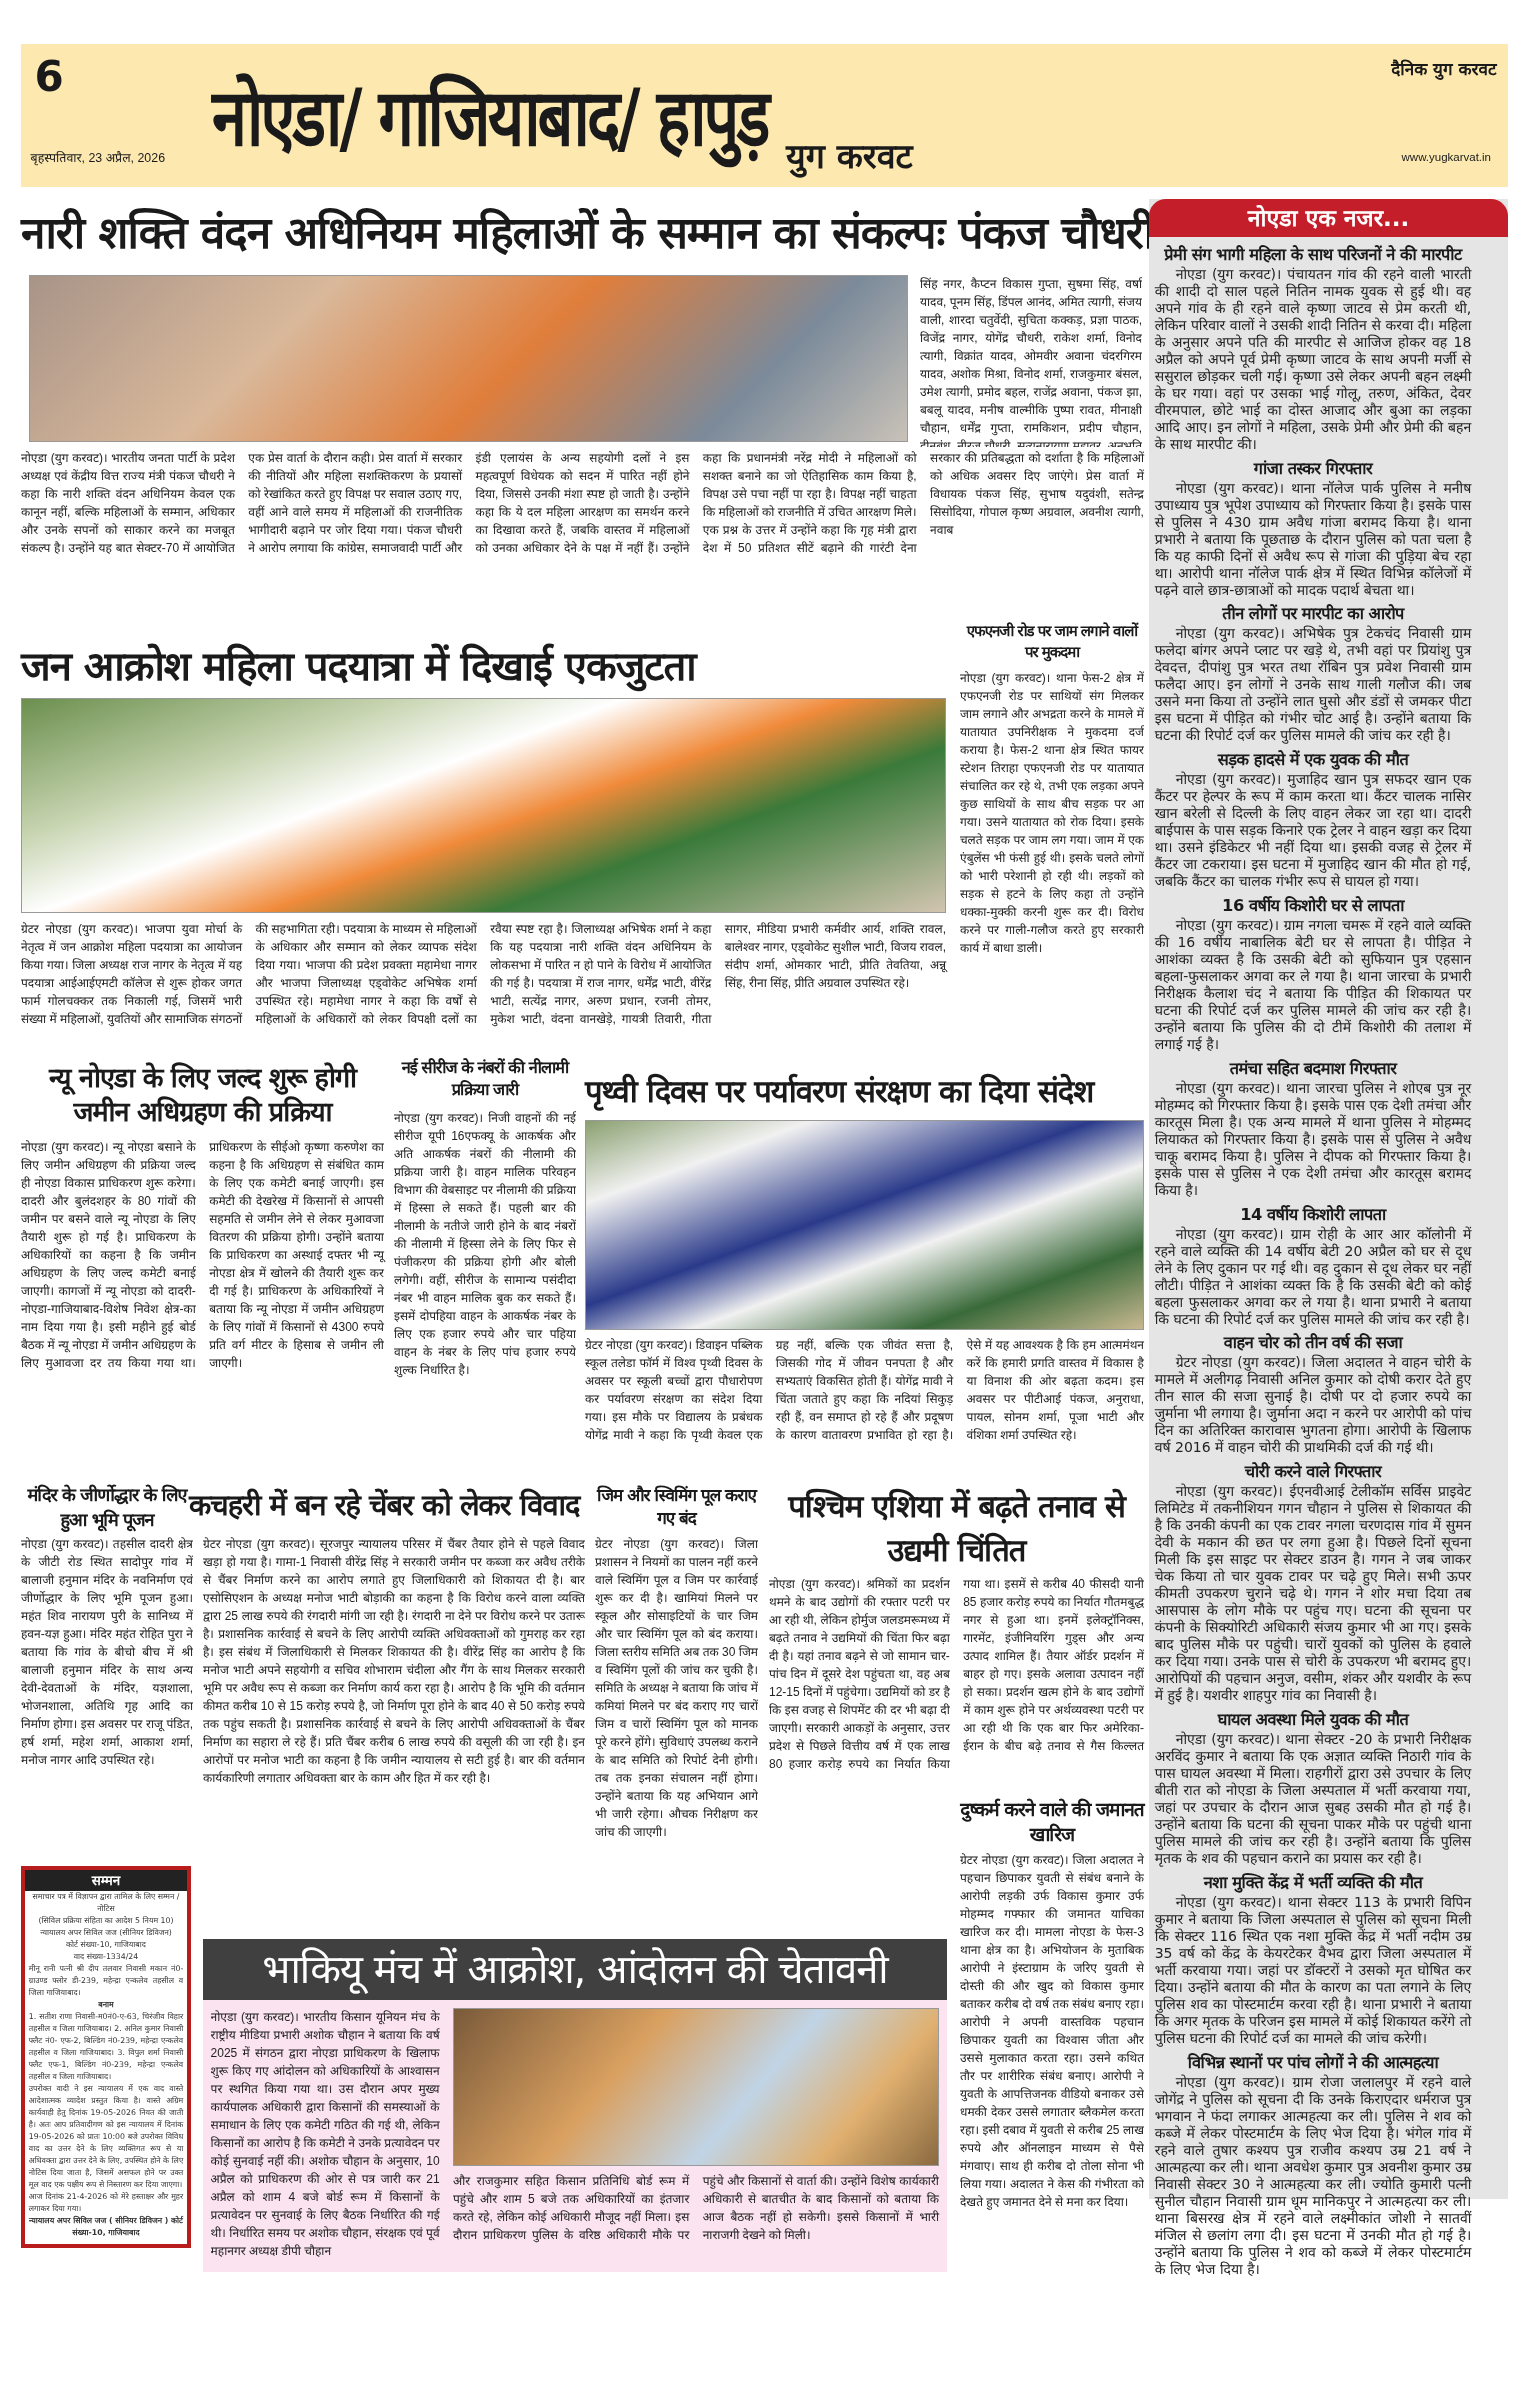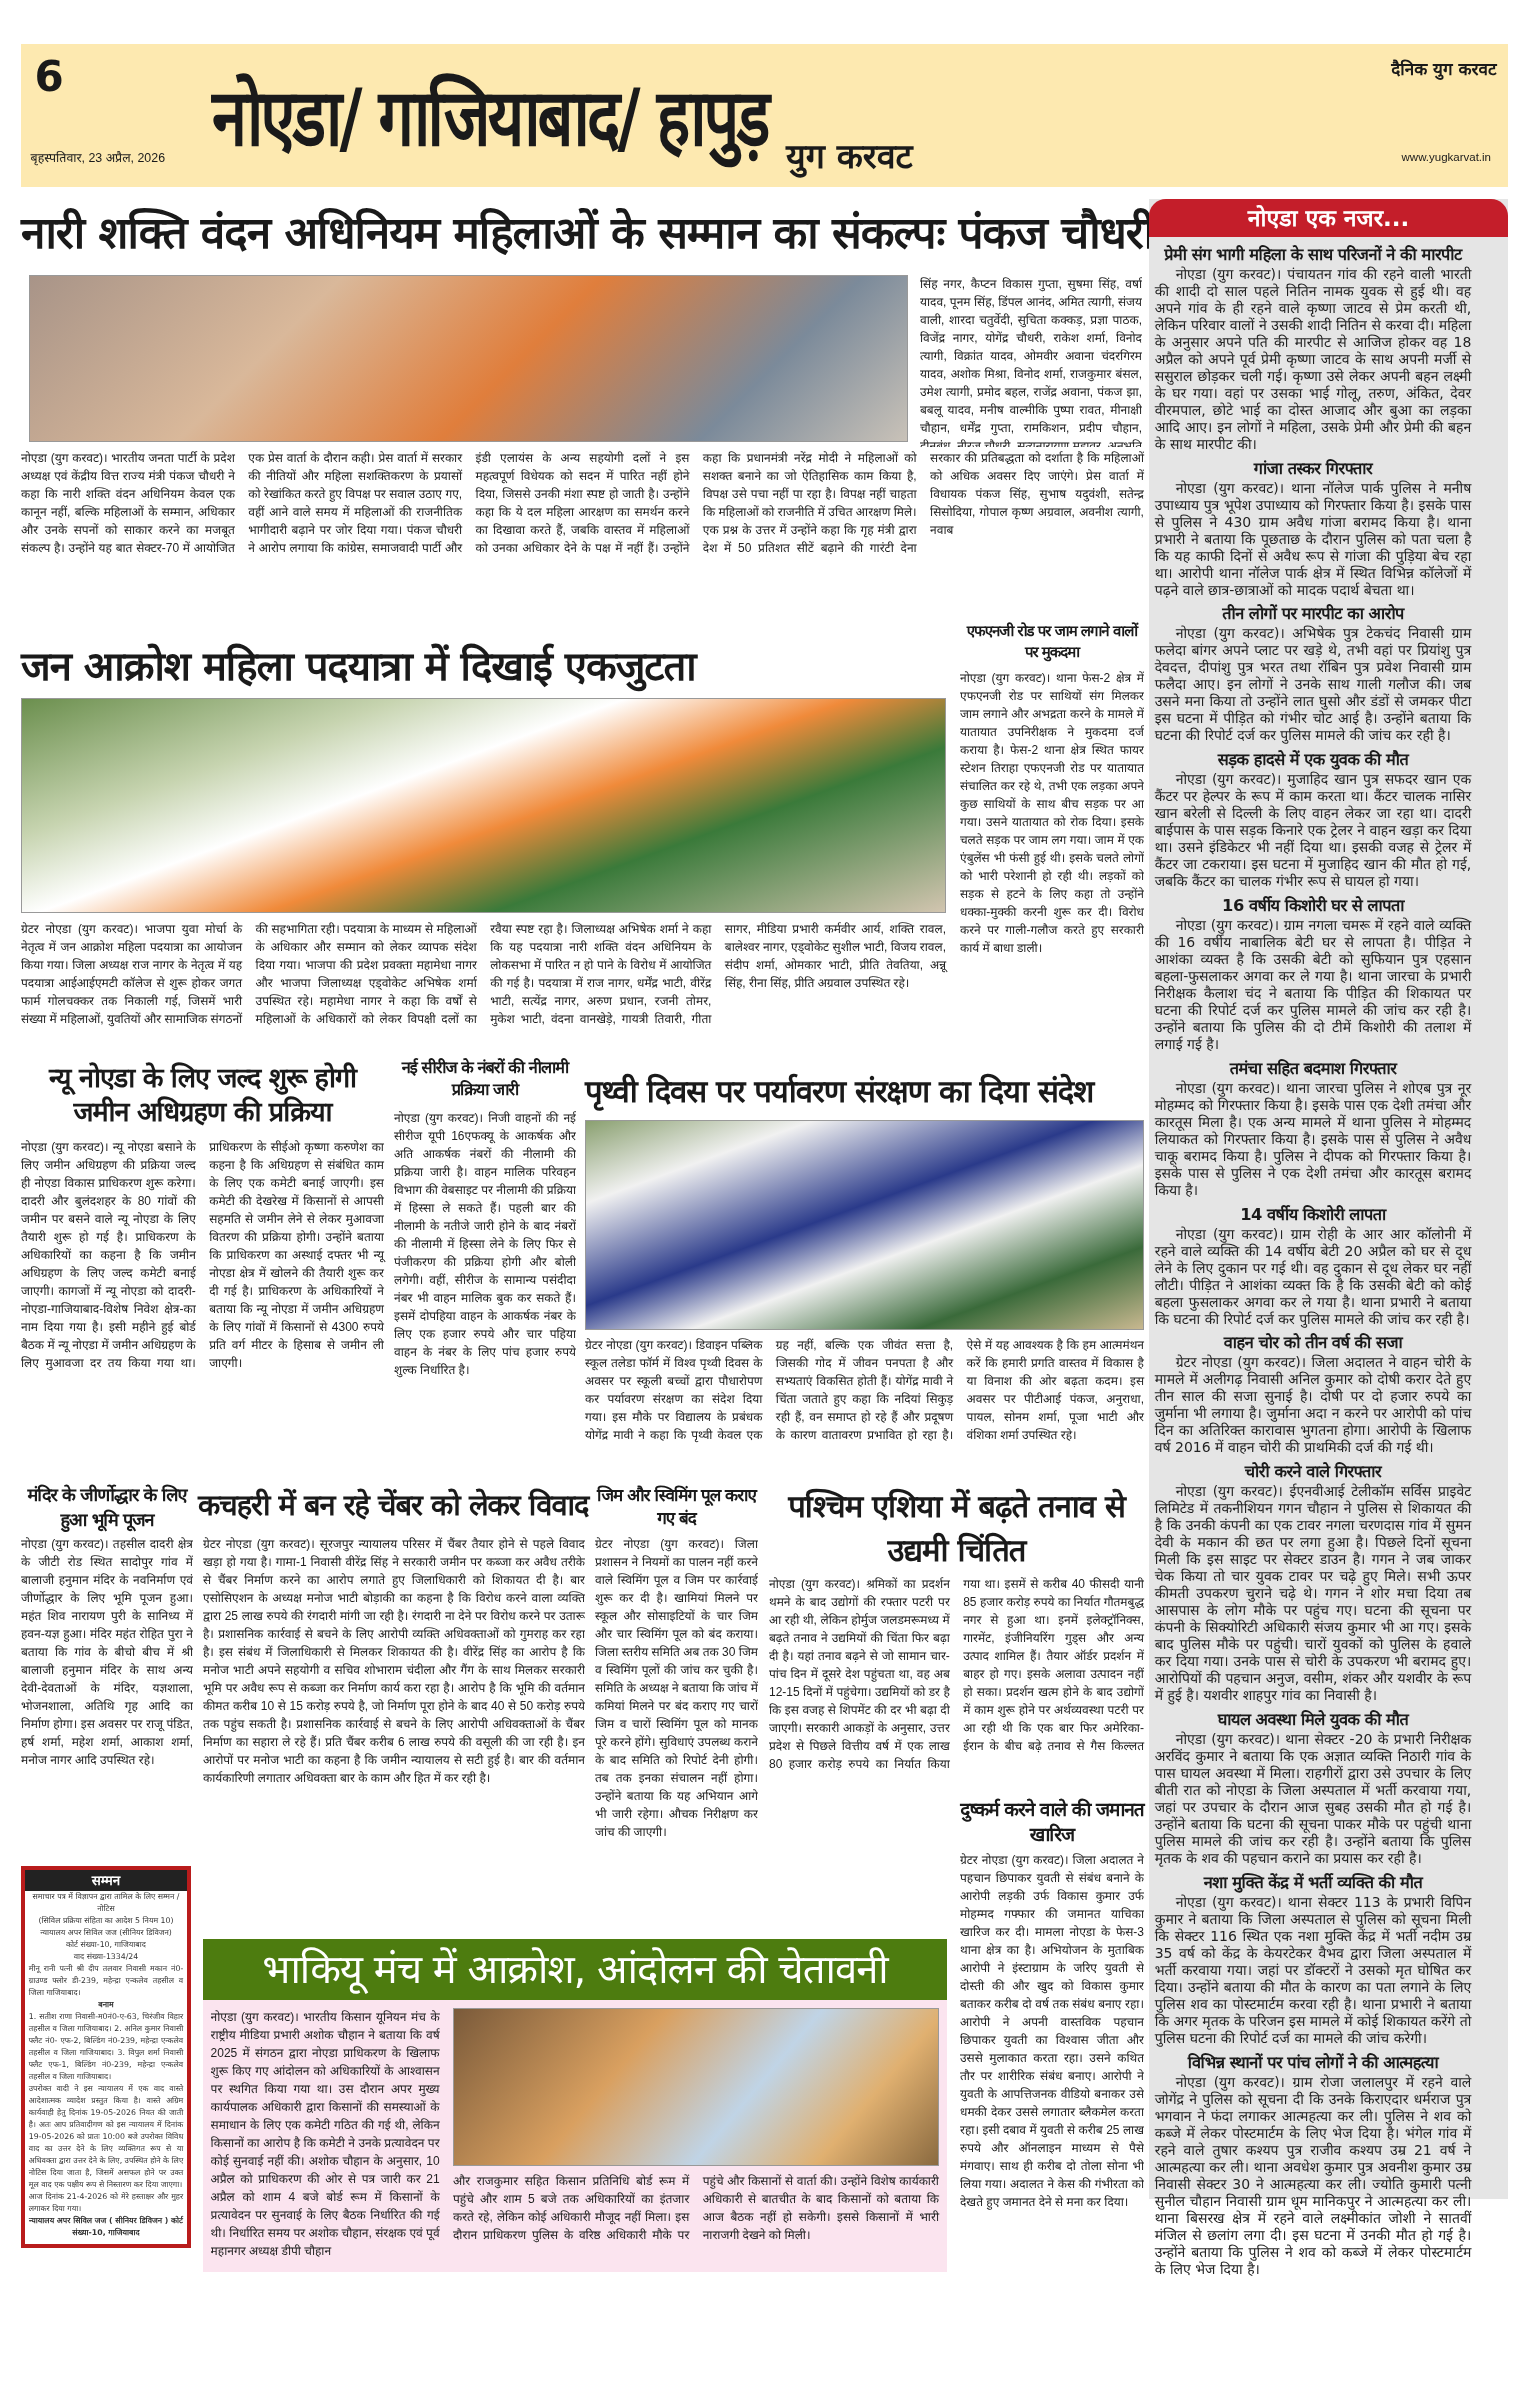--- a/index.html
+++ b/index.html
@@ -35,21 +35,21 @@
 
   
   #samman { left: 21px; top: 1866px; width: 170px; height: 382px; border: 4px solid #b91c1c; background: #fff; }
   #samman-title { background: #222; color: #fff; text-align: center; font-family: "DejaVu Sans", sans-serif; font-weight: bold; font-size: 13.4px; line-height: 21px; }
   #samman p { font-family: "DejaVu Sans", sans-serif; font-size: 7.8px; line-height: 12px; padding: 0 3.8px; text-align: justify; color: #333; }
   #samman .c { text-align: center; }
   #samman .b { font-weight: bold; }
 
   
   #bky { left: 203px; top: 1939px; width: 744px; height: 333px; background: #fbe4ef; }
-  #bky-title { left: 0; top: 0; width: 744px; height: 61px; background: #4d7c0f; color: #fff; font-family: "DejaVu Sans", sans-serif; font-size: 40px; line-height: 61px; text-align: center; letter-spacing: -1px; }
+  #bky-title { left: 0; top: 0; width: 744px; height: 61px; background: #404040; color: #fff; font-family: "DejaVu Sans", sans-serif; font-size: 40px; line-height: 61px; text-align: center; letter-spacing: -1px; }
 </style>
 </head>
 <body>
 
 <div id="masthead" class="abs">
   <div id="page-num" class="abs">6</div>
   <div id="city-title" class="abs">नोएडा/ गाजियाबाद/ हापुड़</div>
   <div id="brand-small" class="abs">युग करवट</div>
   <div id="issue-date" class="abs">बृहस्पतिवार, 23 अप्रैल, 2026</div>
   <div id="paper-name" class="abs">दैनिक युग करवट</div>
@@ -74,21 +74,21 @@
 <div class="abs head" style="left:394px;top:1057px;width:182px;font-size:16.3px;line-height:22px;text-align:center;">नई सीरीज के नंबरों की नीलामी प्रक्रिया जारी</div>
 <p class="abs txt" style="left:394px;top:1109px;width:182px;height:354px;overflow:hidden;">नोएडा (युग करवट)। निजी वाहनों की नई सीरीज यूपी 16एफक्यू के आकर्षक और अति आकर्षक नंबरों की नीलामी की प्रक्रिया जारी है। वाहन मालिक परिवहन विभाग की वेबसाइट पर नीलामी की प्रक्रिया में हिस्सा ले सकते हैं। पहली बार की नीलामी के नतीजे जारी होने के बाद नंबरों की नीलामी में हिस्सा लेने के लिए फिर से पंजीकरण की प्रक्रिया होगी और बोली लगेगी। वहीं, सीरीज के सामान्य पसंदीदा नंबर भी वाहन मालिक बुक कर सकते हैं। इसमें दोपहिया वाहन के आकर्षक नंबर के लिए एक हजार रुपये और चार पहिया वाहन के नंबर के लिए पांच हजार रुपये शुल्क निर्धारित है।</p>
 
 <div class="abs head" style="left:585px;top:1069px;width:559px;font-size:31px;line-height:44px;white-space:nowrap;">पृथ्वी दिवस पर पर्यावरण संरक्षण का दिया संदेश</div>
 <div class="abs photo school" style="left:585px;top:1120px;width:559px;height:210px;"></div>
 <p class="abs txt cols3" style="left:585px;top:1336px;width:559px;height:129px;">ग्रेटर नोएडा (युग करवट)। डिवाइन पब्लिक स्कूल तलेडा फॉर्म में विश्व पृथ्वी दिवस के अवसर पर स्कूली बच्चों द्वारा पौधारोपण कर पर्यावरण संरक्षण का संदेश दिया गया। इस मौके पर विद्यालय के प्रबंधक योगेंद्र मावी ने कहा कि पृथ्वी केवल एक ग्रह नहीं, बल्कि एक जीवंत सत्ता है, जिसकी गोद में जीवन पनपता है और सभ्यताएं विकसित होती हैं। योगेंद्र मावी ने चिंता जताते हुए कहा कि नदियां सिकुड़ रही हैं, वन समाप्त हो रहे हैं और प्रदूषण के कारण वातावरण प्रभावित हो रहा है। ऐसे में यह आवश्यक है कि हम आत्ममंथन करें कि हमारी प्रगति वास्तव में विकास है या विनाश की ओर बढ़ता कदम। इस अवसर पर पीटीआई पंकज, अनुराधा, पायल, सोनम शर्मा, पूजा भाटी और वंशिका शर्मा उपस्थित रहे।</p>
 
 <div class="abs head" style="left:21px;top:1482px;width:172px;font-size:18px;line-height:25px;text-align:center;">मंदिर के जीर्णोद्धार के लिए हुआ भूमि पूजन</div>
 <p class="abs txt" style="left:21px;top:1535px;width:172px;height:315px;overflow:hidden;">नोएडा (युग करवट)। तहसील दादरी क्षेत्र के जीटी रोड स्थित सादोपुर गांव में बालाजी हनुमान मंदिर के नवनिर्माण एवं जीर्णोद्धार के लिए भूमि पूजन हुआ। महंत शिव नारायण पुरी के सानिध्य में हवन-यज्ञ हुआ। मंदिर महंत रोहित पुरा ने बताया कि गांव के बीचो बीच में श्री बालाजी हनुमान मंदिर के साथ अन्य देवी-देवताओं के मंदिर, यज्ञशाला, भोजनशाला, अतिथि गृह आदि का निर्माण होगा। इस अवसर पर राजू पंडित, हर्ष शर्मा, महेश शर्मा, आकाश शर्मा, मनोज नागर आदि उपस्थित रहे।</p>
 
-<div class="abs head" style="left:198px;top:1484px;width:382px;font-size:29px;line-height:42px;text-align:center;white-space:nowrap;">कचहरी में बन रहे चेंबर को लेकर विवाद</div>
+<div class="abs head" style="left:189px;top:1484px;width:382px;font-size:29px;line-height:42px;text-align:center;white-space:nowrap;">कचहरी में बन रहे चेंबर को लेकर विवाद</div>
 <p class="abs txt" style="left:203px;top:1535px;width:382px;height:392px;overflow:hidden;">ग्रेटर नोएडा (युग करवट)। सूरजपुर न्यायालय परिसर में चैंबर तैयार होने से पहले विवाद खड़ा हो गया है। गामा-1 निवासी वीरेंद्र सिंह ने सरकारी जमीन पर कब्जा कर अवैध तरीके से चैंबर निर्माण करने का आरोप लगाते हुए जिलाधिकारी को शिकायत दी है। बार एसोसिएशन के अध्यक्ष मनोज भाटी बोड़ाकी का कहना है कि विरोध करने वाला व्यक्ति द्वारा 25 लाख रुपये की रंगदारी मांगी जा रही है। रंगदारी ना देने पर विरोध करने पर उतारू है। प्रशासनिक कार्रवाई से बचने के लिए आरोपी व्यक्ति अधिवक्ताओं को गुमराह कर रहा है। इस संबंध में जिलाधिकारी से मिलकर शिकायत की है। वीरेंद्र सिंह का आरोप है कि मनोज भाटी अपने सहयोगी व सचिव शोभाराम चंदीला और गैंग के साथ मिलकर सरकारी भूमि पर अवैध रूप से कब्जा कर निर्माण कार्य करा रहा है। आरोप है कि भूमि की वर्तमान कीमत करीब 10 से 15 करोड़ रुपये है, जो निर्माण पूरा होने के बाद 40 से 50 करोड़ रुपये तक पहुंच सकती है। प्रशासनिक कार्रवाई से बचने के लिए आरोपी अधिवक्ताओं के चैंबर निर्माण का सहारा ले रहे हैं। प्रति चैंबर करीब 6 लाख रुपये की वसूली की जा रही है। इन आरोपों पर मनोज भाटी का कहना है कि जमीन न्यायालय से सटी हुई है। बार की वर्तमान कार्यकारिणी लगातार अधिवक्ता बार के काम और हित में कर रही है।</p>
 
 <div class="abs head" style="left:595px;top:1484px;width:163px;font-size:17px;line-height:23px;text-align:center;">जिम और स्विमिंग पूल कराए गए बंद</div>
 <p class="abs txt" style="left:595px;top:1535px;width:163px;height:392px;overflow:hidden;">ग्रेटर नोएडा (युग करवट)। जिला प्रशासन ने नियमों का पालन नहीं करने वाले स्विमिंग पूल व जिम पर कार्रवाई शुरू कर दी है। खामियां मिलने पर स्कूल और सोसाइटियों के चार जिम और चार स्विमिंग पूल को बंद कराया। जिला स्तरीय समिति अब तक 30 जिम व स्विमिंग पूलों की जांच कर चुकी है। समिति के अध्यक्ष ने बताया कि जांच में कमियां मिलने पर बंद कराए गए चारों जिम व चारों स्विमिंग पूल को मानक पूरे करने होंगे। सुविधाएं उपलब्ध कराने के बाद समिति को रिपोर्ट देनी होगी। तब तक इनका संचालन नहीं होगा। उन्होंने बताया कि यह अभियान आगे भी जारी रहेगा। औचक निरीक्षण कर जांच की जाएगी।</p>
 
 <div class="abs head" style="left:769px;top:1484px;width:375px;font-size:31px;line-height:44px;text-align:center;">पश्चिम एशिया में बढ़ते तनाव से उद्यमी चिंतित</div>
 <p class="abs txt cols2" style="left:769px;top:1575px;width:375px;height:215px;">नोएडा (युग करवट)। श्रमिकों का प्रदर्शन थमने के बाद उद्योगों की रफ्तार पटरी पर आ रही थी, लेकिन होर्मुज जलडमरूमध्य में बढ़ते तनाव ने उद्यमियों की चिंता फिर बढ़ा दी है। यहां तनाव बढ़ने से जो सामान चार-पांच दिन में दूसरे देश पहुंचता था, वह अब 12-15 दिनों में पहुंचेगा। उद्यमियों को डर है कि इस वजह से शिपमेंट की दर भी बढ़ा दी जाएगी। सरकारी आकड़ों के अनुसार, उत्तर प्रदेश से पिछले वित्तीय वर्ष में एक लाख 80 हजार करोड़ रुपये का निर्यात किया गया था। इसमें से करीब 40 फीसदी यानी 85 हजार करोड़ रुपये का निर्यात गौतमबुद्ध नगर से हुआ था। इनमें इलेक्ट्रॉनिक्स, गारमेंट, इंजीनियरिंग गुड्स और अन्य उत्पाद शामिल हैं। तैयार ऑर्डर प्रदर्शन में बाहर हो गए। इसके अलावा उत्पादन नहीं हो सका। प्रदर्शन खत्म होने के बाद उद्योगों में काम शुरू होने पर अर्थव्यवस्था पटरी पर आ रही थी कि एक बार फिर अमेरिका-ईरान के बीच बढ़े तनाव से गैस किल्लत समेत शिपमेंट न पहुंचने की समस्या बढ़ गई।</p>
 
 <div class="abs head" style="left:960px;top:1797px;width:184px;font-size:19px;line-height:25px;text-align:center;">दुष्कर्म करने वाले की जमानत खारिज</div>
 <p class="abs txt" style="left:960px;top:1851px;width:184px;height:382px;overflow:hidden;">ग्रेटर नोएडा (युग करवट)। जिला अदालत ने पहचान छिपाकर युवती से संबंध बनाने के आरोपी लड़की उर्फ विकास कुमार उर्फ मोहम्मद गफ्फार की जमानत याचिका खारिज कर दी। मामला नोएडा के फेस-3 थाना क्षेत्र का है। अभियोजन के मुताबिक आरोपी ने इंस्टाग्राम के जरिए युवती से दोस्ती की और खुद को विकास कुमार बताकर करीब दो वर्ष तक संबंध बनाए रहा। आरोपी ने अपनी वास्तविक पहचान छिपाकर युवती का विश्वास जीता और उससे मुलाकात करता रहा। उसने कथित तौर पर शारीरिक संबंध बनाए। आरोपी ने युवती के आपत्तिजनक वीडियो बनाकर उसे धमकी देकर उससे लगातार ब्लैकमेल करता रहा। इसी दबाव में युवती से करीब 25 लाख रुपये और ऑनलाइन माध्यम से पैसे मंगवाए। साथ ही करीब दो तोला सोना भी लिया गया। अदालत ने केस की गंभीरता को देखते हुए जमानत देने से मना कर दिया।</p>

